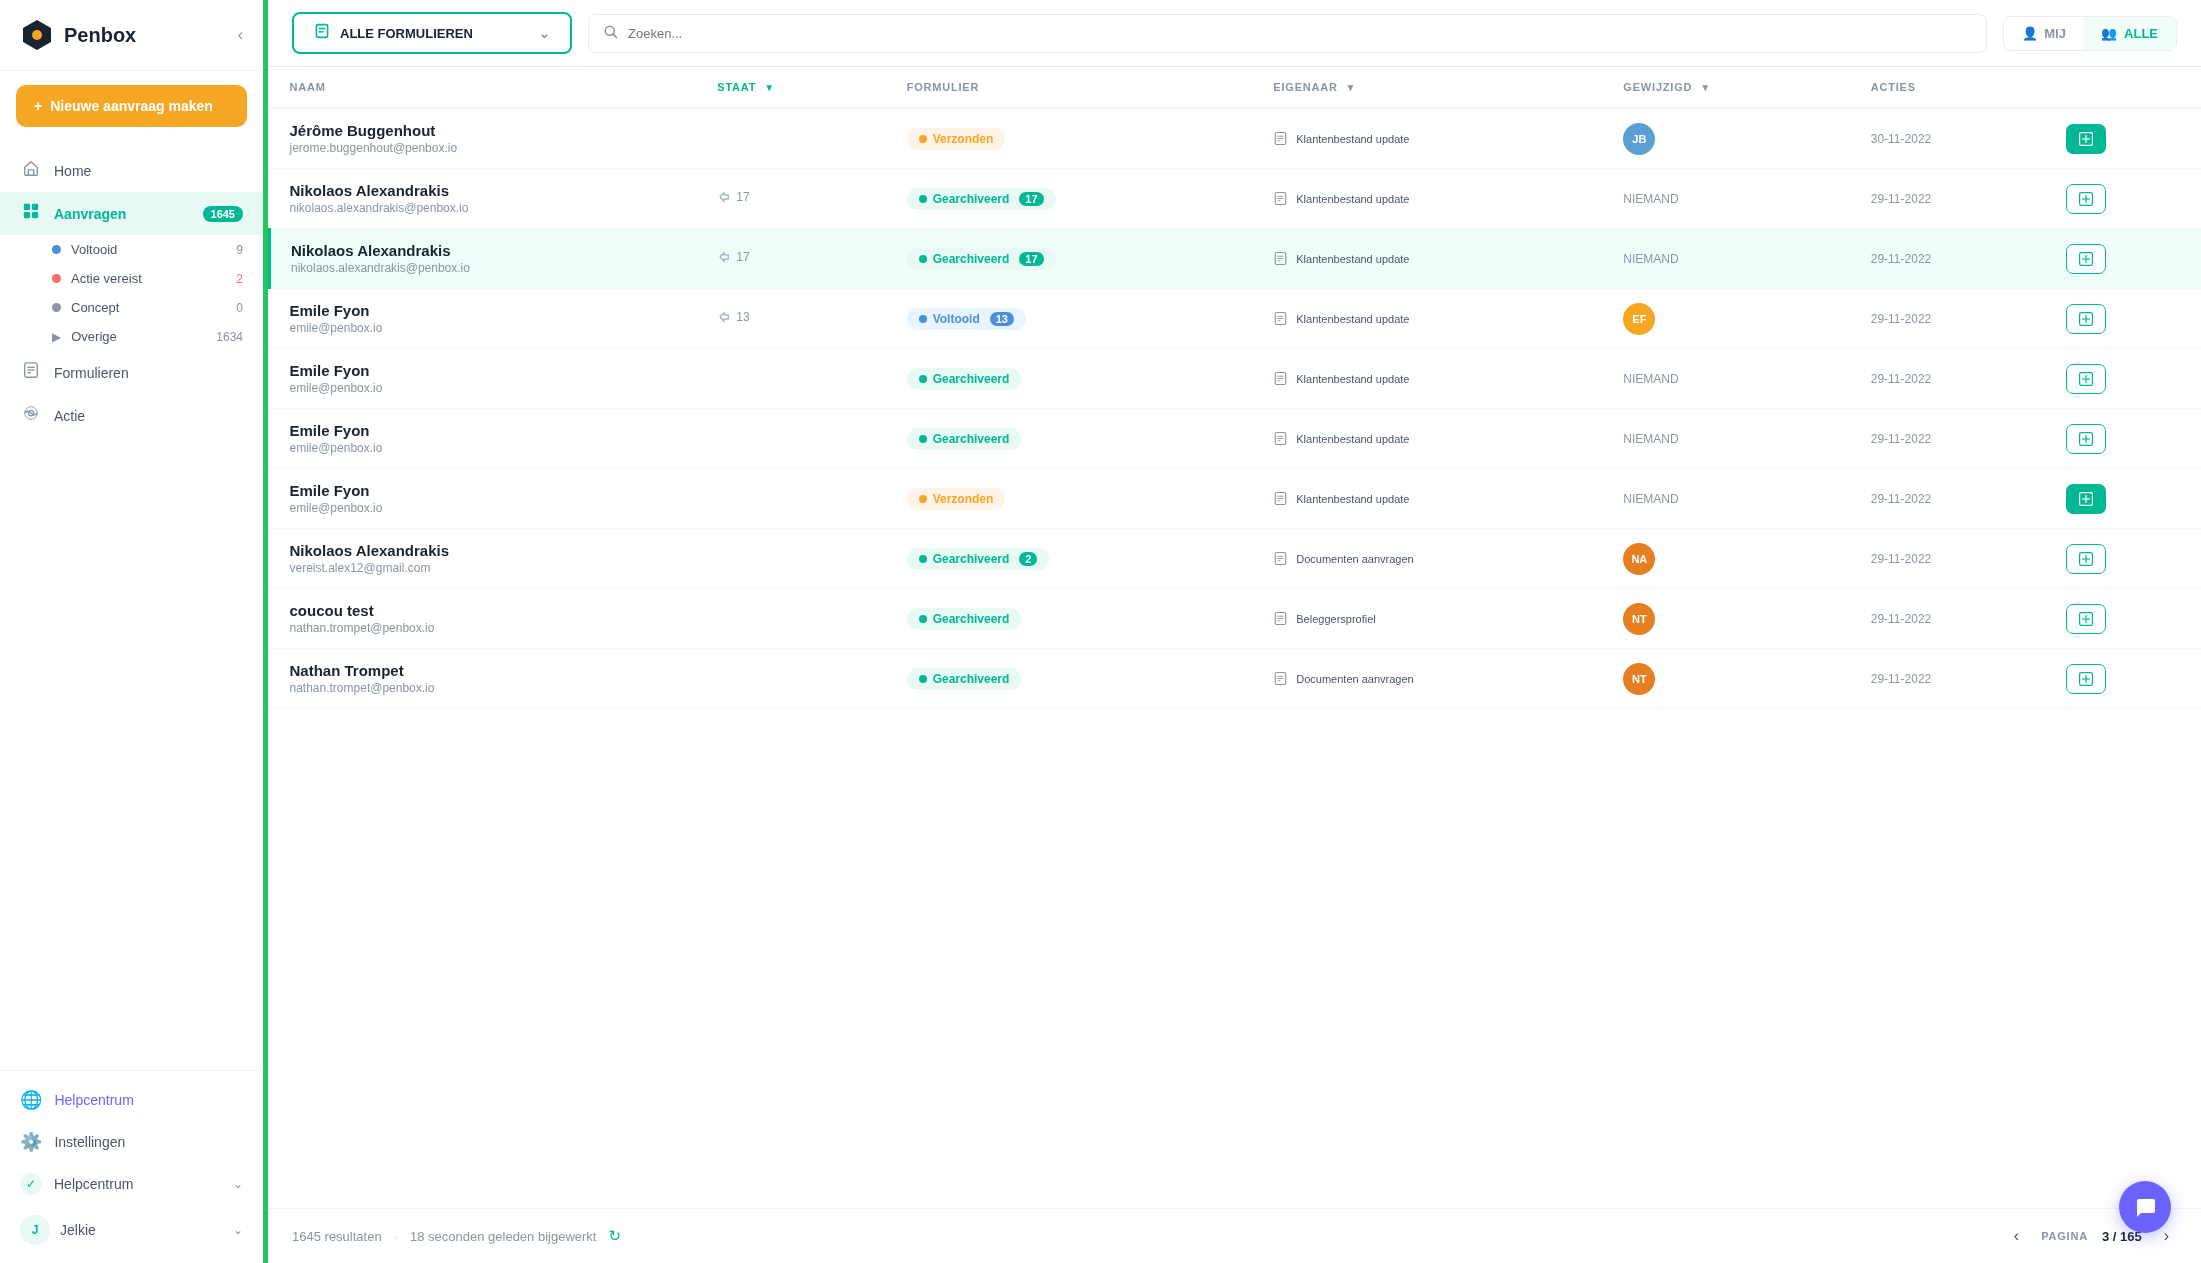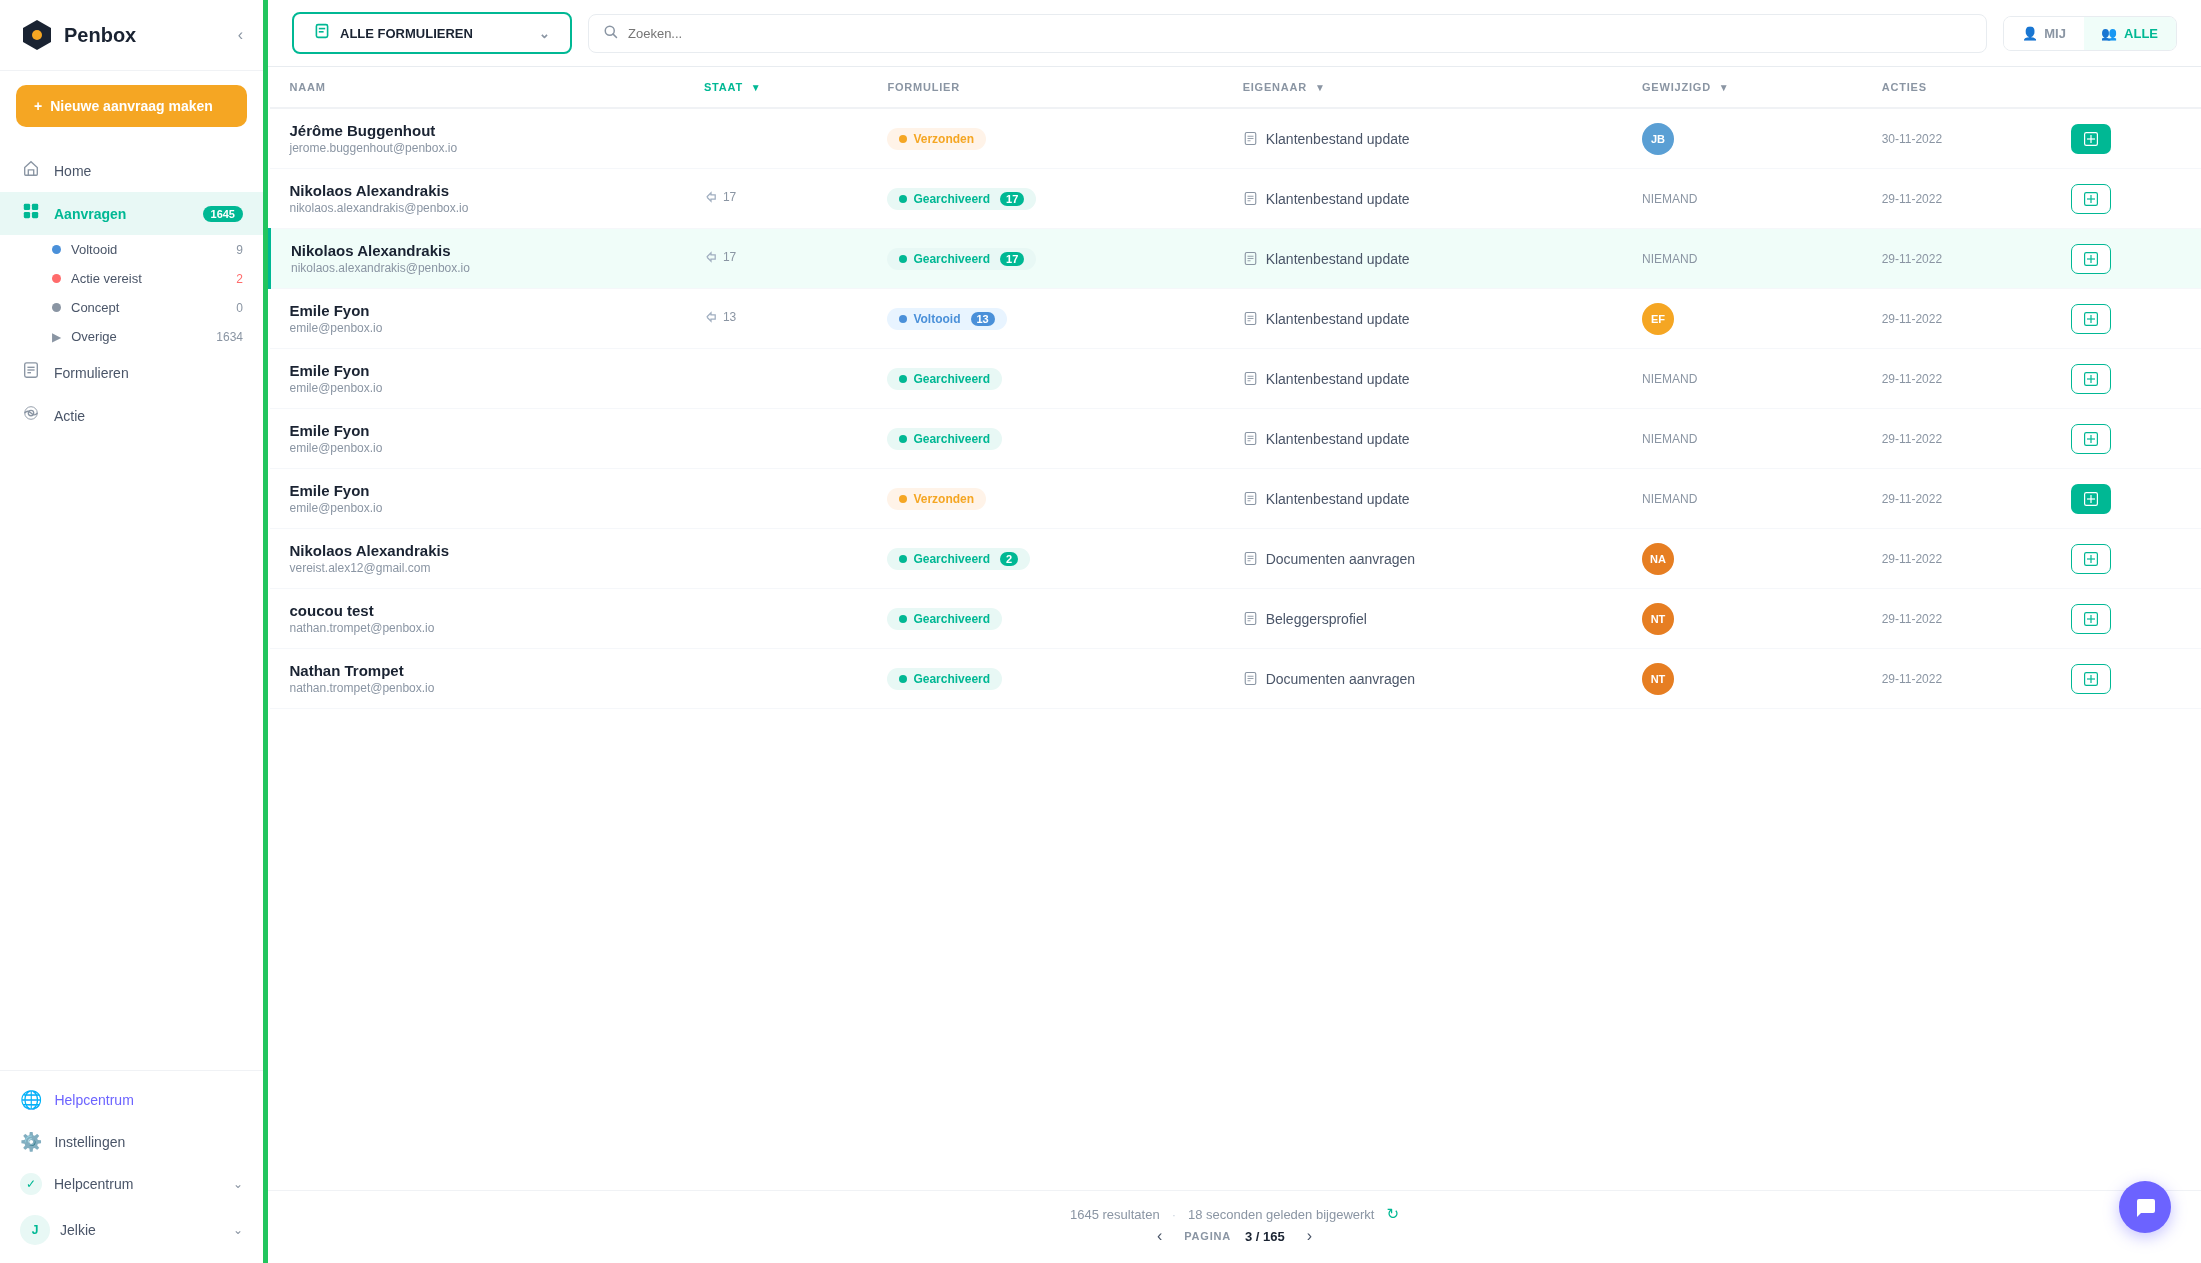--- a/index.html
+++ b/index.html
@@ -301,21 +301,21 @@
       font-weight: 700;
       padding: 1px 6px;
       margin-left: 4px;
     }
     .status-count.blue { background: #4a90d9; }
 
     .form-cell {
       display: flex;
       align-items: center;
       gap: 8px;
-      font-size: 14px;
+      font-size: 11px;
       color: #4a5568;
     }
 
     .owner-cell { display: flex; align-items: center; gap: 8px; }
     .owner-avatar {
       width: 32px;
       height: 32px;
       border-radius: 50%;
       display: flex;
       align-items: center;
@@ -357,21 +357,20 @@
     }
 
     
     .table-footer {
       background: #fff;
       border-top: 1px solid #f0f2f5;
       padding: 14px 24px;
       display: flex;
       align-items: center;
       justify-content: space-between;
-      flex-direction: column;
     }
     .footer-info {
       display: flex;
       align-items: center;
       gap: 12px;
       font-size: 13px;
       color: #8a95a3;
     }
     .refresh-btn {
       background: none;

